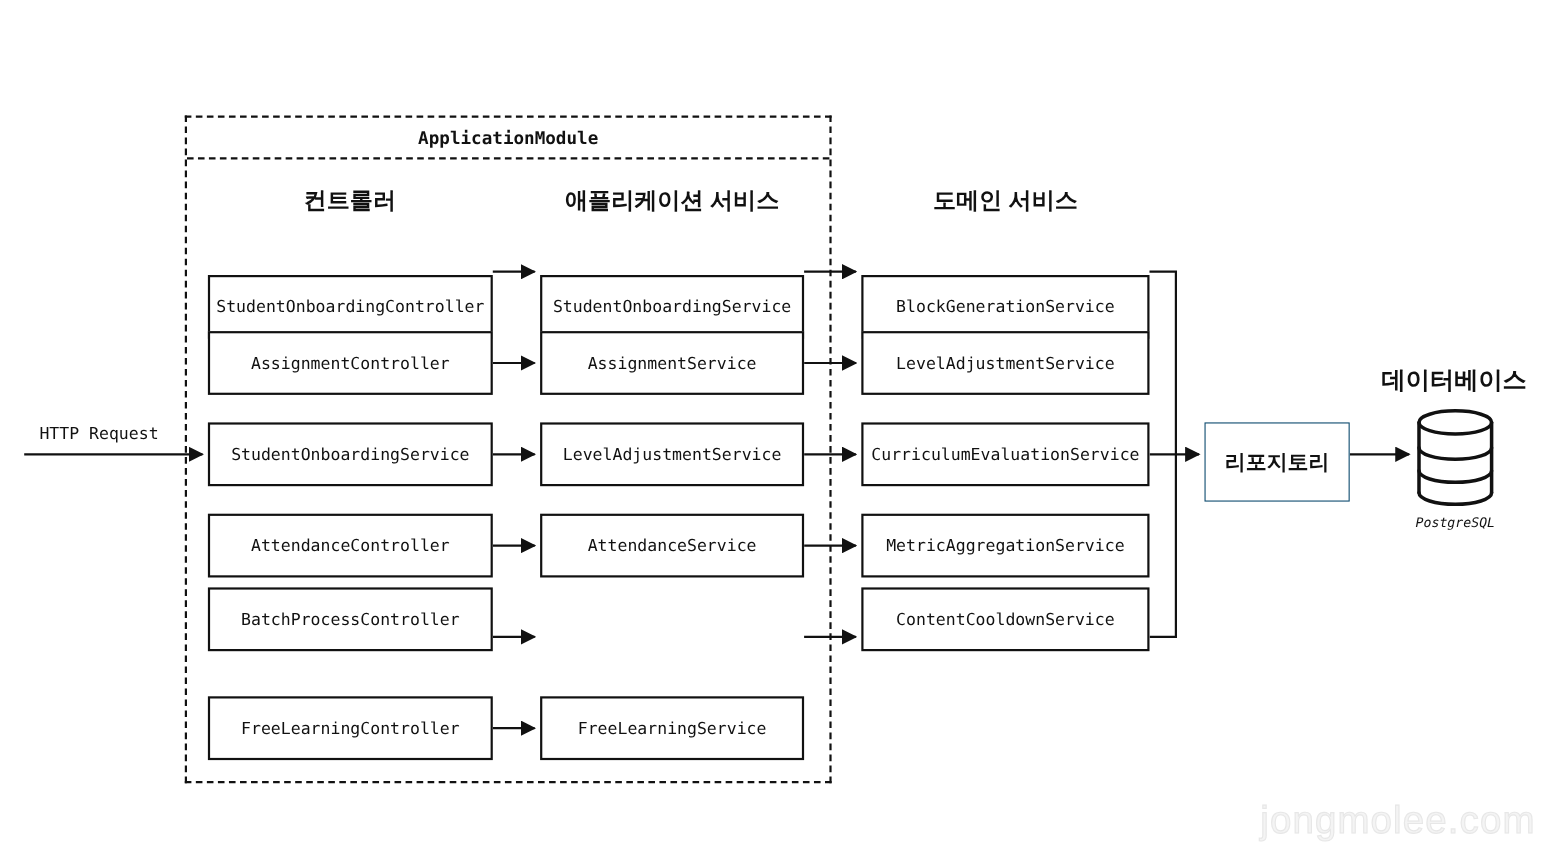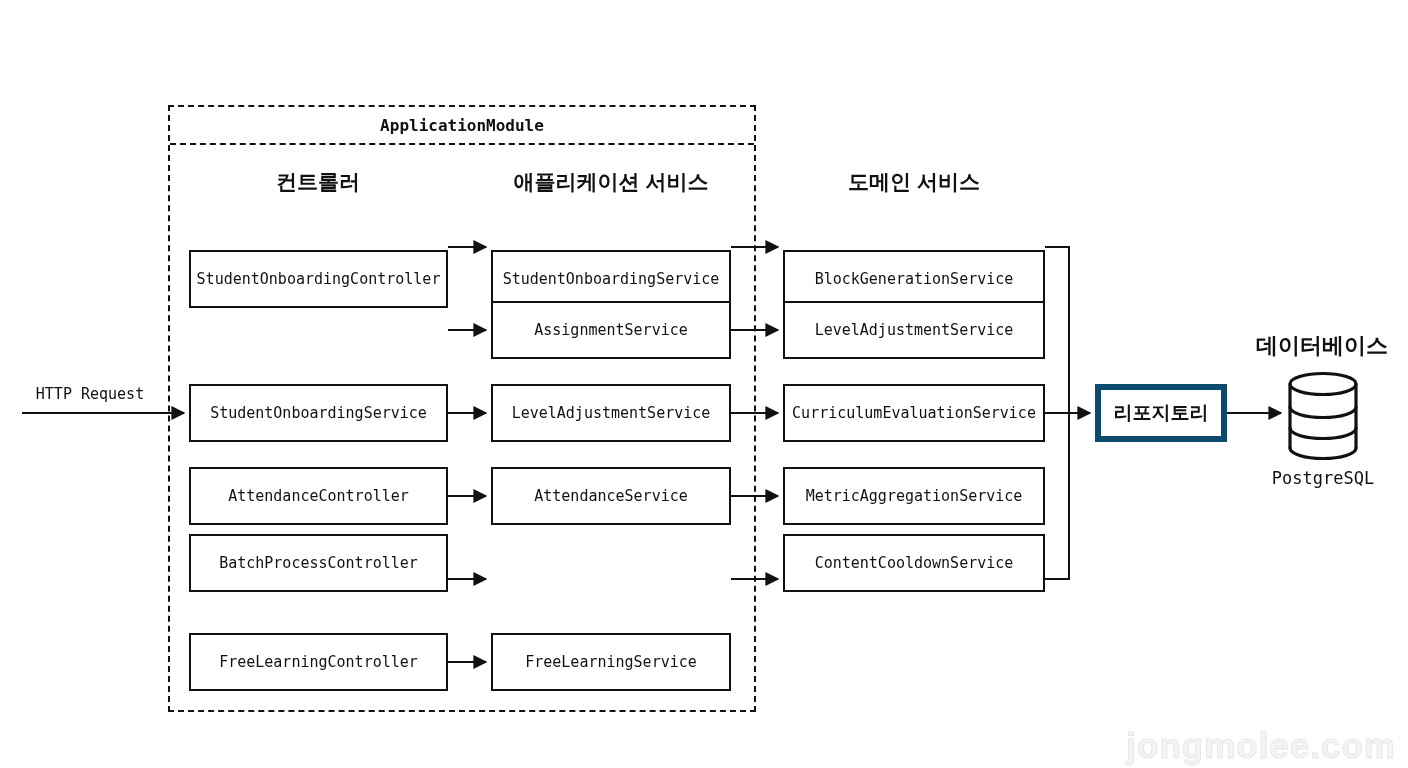--- a/index.html
+++ b/index.html
@@ -77,22 +77,22 @@
   .row2 { top: 301px; }
   .row3 { top: 384px; }
   .row4 { top: 467px; }
   .row5 { top: 534px; }
   .row6 { top: 633px; }
   .repo-box {
     position: absolute;
     left: 1095px;
     top: 384px;
     width: 132px;
-    height: 58px;
-    border: 6px solid #0c4a6e;
+    height: 72px;
+    border: 1px solid #0c4a6e;
     box-sizing: border-box;
     background: #ffffff;
     display: flex;
     align-items: center;
     justify-content: center;
     font-family: "Liberation Sans", "DejaVu Sans", sans-serif;
     font-weight: 700;
     font-size: 19px;
     white-space: nowrap;
   }
@@ -119,29 +119,30 @@
     left: 1286px;
     top: 371px;
     width: 74px;
     height: 92px;
   }
   .db-engine {
     position: absolute;
     left: 1323px;
     top: 468px;
     transform: translateX(-50%);
-    font-size: 17px;
-    white-space: nowrap;
+    font-size: 12px;
+    white-space: nowrap;
+    font-style: italic;
   }
   .watermark {
     position: absolute;
     right: 12px;
     bottom: 2px;
     font-family: "Liberation Sans", "DejaVu Sans", sans-serif;
-    font-weight: 700;
+    font-weight: 400;
     font-size: 35px;
     color: #f4f4f4;
     -webkit-text-stroke: 1px #e7e7e7;
     letter-spacing: 1px;
     white-space: nowrap;
   }
 </style>
 </head>
 <body>
 
@@ -182,20 +183,21 @@
     <div class="module-title">ApplicationModule</div>
   </div>
 
   <div class="col-header" style="left:318px; top:168px;">컨트롤러</div>
   <div class="col-header" style="left:611px; top:168px;">애플리케이션 서비스</div>
   <div class="col-header" style="left:914px; top:168px;">도메인 서비스</div>
 
   <div class="http-label">HTTP Request</div>
 
   <div class="node ctrl row1">StudentOnboardingController</div>
+  <div class="node ctrl row2">AssignmentController</div>
   <div class="node ctrl row3">StudentOnboardingService</div>
   <div class="node ctrl row4">AttendanceController</div>
   <div class="node ctrl row5">BatchProcessController</div>
   <div class="node ctrl row6">FreeLearningController</div>
 
   <div class="node svc row1">StudentOnboardingService</div>
   <div class="node svc row2">AssignmentService</div>
   <div class="node svc row3">LevelAdjustmentService</div>
   <div class="node svc row4">AttendanceService</div>
   <div class="node svc row6">FreeLearningService</div>

